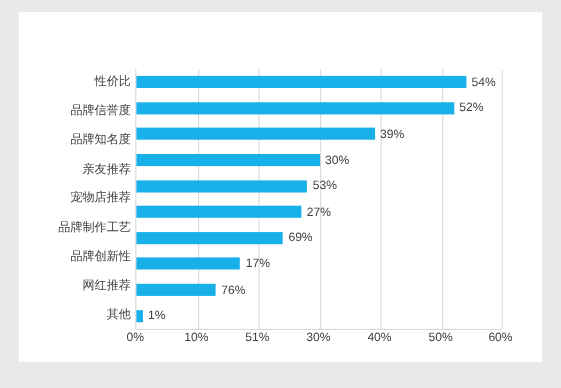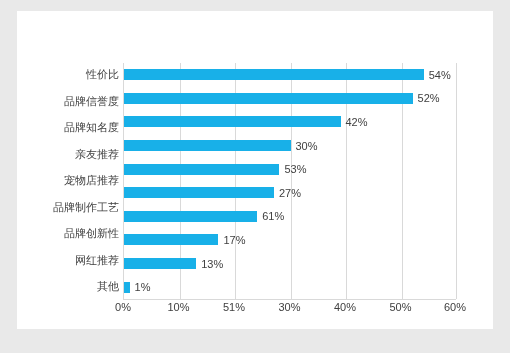--- a/index.html
+++ b/index.html
@@ -83,45 +83,45 @@
         <div class="bar-row">
           <div class="bar" style="width:299.7px"></div>
           <div class="bar-val">54%</div>
         </div>
         <div class="bar-row">
           <div class="bar" style="width:288.6px"></div>
           <div class="bar-val">52%</div>
         </div>
         <div class="bar-row">
           <div class="bar" style="width:216.5px"></div>
-          <div class="bar-val">42%</div>
+          <div class="bar-val">39%</div>
         </div>
         <div class="bar-row">
           <div class="bar" style="width:166.5px"></div>
           <div class="bar-val">30%</div>
         </div>
         <div class="bar-row">
           <div class="bar" style="width:155.4px"></div>
           <div class="bar-val">53%</div>
         </div>
         <div class="bar-row">
           <div class="bar" style="width:149.9px"></div>
           <div class="bar-val">27%</div>
         </div>
         <div class="bar-row">
           <div class="bar" style="width:133.2px"></div>
-          <div class="bar-val">61%</div>
+          <div class="bar-val">69%</div>
         </div>
         <div class="bar-row">
           <div class="bar" style="width:94.4px"></div>
           <div class="bar-val">17%</div>
         </div>
         <div class="bar-row">
           <div class="bar" style="width:72.2px"></div>
-          <div class="bar-val">13%</div>
+          <div class="bar-val">76%</div>
         </div>
         <div class="bar-row">
           <div class="bar" style="width:5.6px"></div>
           <div class="bar-val">1%</div>
         </div>
       </div>
     </div>
 
     <div class="x-axis"></div>
 

